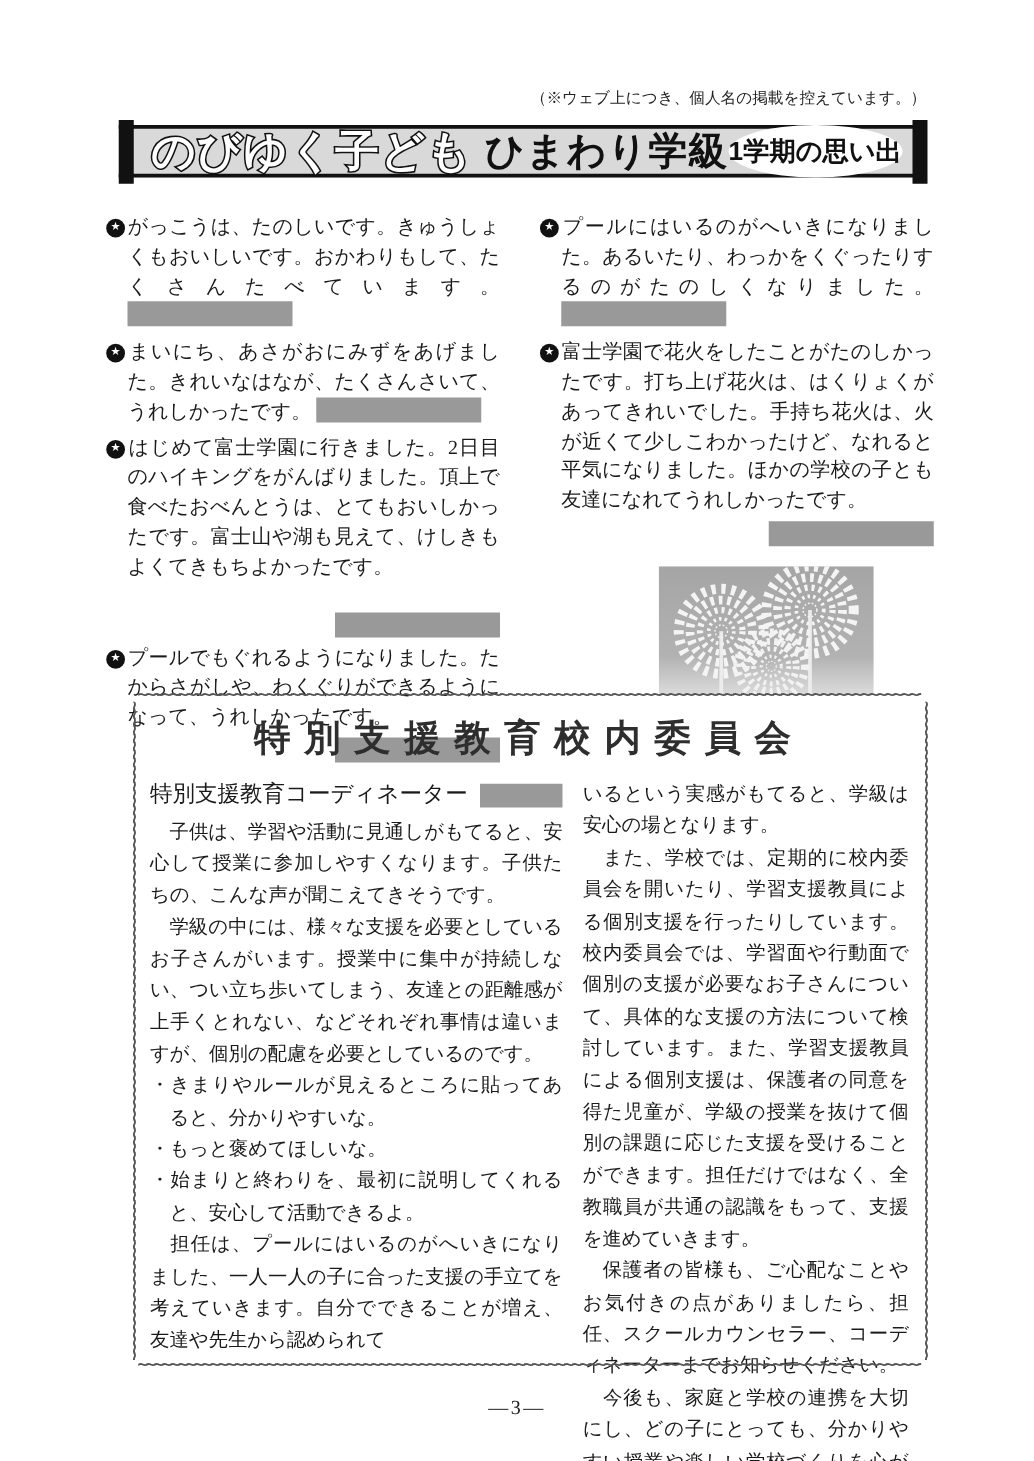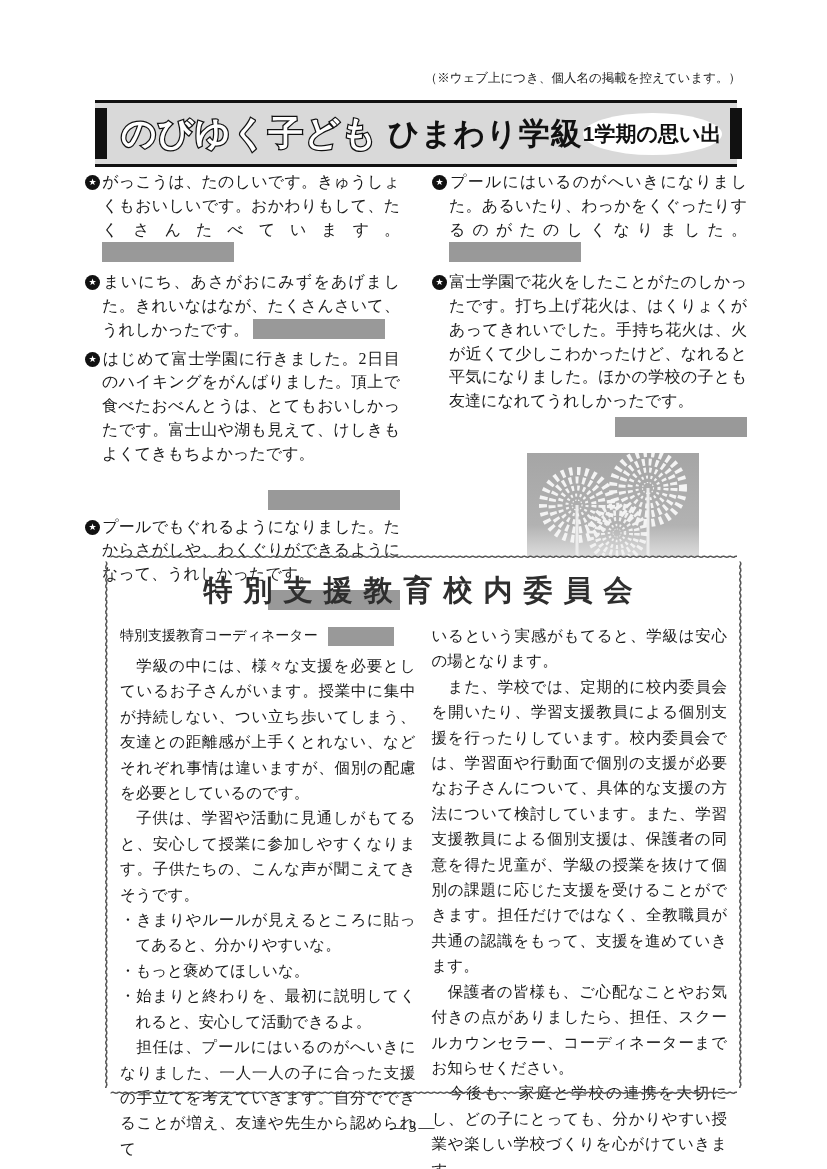--- a/index.html
+++ b/index.html
@@ -4,21 +4,21 @@
 <style>
   html,body{margin:0;padding:0;background:#e8e8e8;}
   #page{position:relative;width:827px;height:1169px;background:#ffffff;margin:0 auto;
         font-family:"Liberation Serif","DejaVu Serif",serif;color:#1a1a1a;overflow:hidden;}
 
   
   .web-note{position:absolute;top:70px;right:86px;font-family:Liberation Sans, sans-serif;
             font-size:12.5px;color:#222;}
 
   
-  .banner{position:absolute;top:100px;left:95px;width:642px;height:67px;background:#d9d9d9;
+  .banner{position:absolute;top:100px;left:95px;width:642px;height:42px;background:#d9d9d9;
           border-top:3px solid #111;border-bottom:3px solid #111;box-sizing:border-box;
           display:flex;align-items:center;}
   .banner-cap{width:12px;height:51px;background:#111;flex:0 0 auto;}
   .banner-cap.right{margin-left:auto;}
   .banner-title-outline{font-family:"Liberation Sans","DejaVu Sans",sans-serif;font-weight:900;
           font-size:35px;color:#fff;-webkit-text-stroke:2.5px #111;paint-order:stroke fill;
           letter-spacing:1px;margin-left:14px;white-space:nowrap;}
   .banner-title-solid{font-family:"Liberation Sans","DejaVu Sans",sans-serif;font-weight:900;
           font-size:31px;color:#111;letter-spacing:1px;margin-left:10px;white-space:nowrap;text-align:center;}
   .banner-badge{background:#fff;border-radius:50%;width:196px;height:42px;display:flex;
@@ -49,21 +49,21 @@
   .wavy-bottom{bottom:-3px;left:10px;right:10px;height:13px;font-size:14px;letter-spacing:-2px;line-height:12px;}
   .wavy-left{left:0;top:8px;bottom:8px;width:13px;writing-mode:vertical-rl;font-size:14px;
           letter-spacing:-2px;line-height:12px;}
   .wavy-right{right:0;top:8px;bottom:8px;width:13px;writing-mode:vertical-rl;font-size:14px;
           letter-spacing:-2px;line-height:12px;}
   .committee-title{text-align:center;font-size:29px;font-weight:bold;color:#2e2e2e;
           letter-spacing:0.38em;margin:2px 0 12px 0;white-space:nowrap;}
   .committee-cols{display:flex;gap:16px;}
   .committee-col{flex:1;font-size:15.5px;line-height:25.4px;text-align:justify;}
   .coordinator-row{display:flex;align-items:center;gap:10px;margin-bottom:4px;height:26px;}
-  .coordinator-label{font-family:"Liberation Sans","DejaVu Sans",sans-serif;font-size:14px;
+  .coordinator-label{font-family:"Liberation Sans","DejaVu Sans",sans-serif;font-size:18px;
           color:#1a1a1a;white-space:nowrap;}
   .coordinator-redact{background:#999;width:66px;height:19px;flex:0 0 auto;}
   .cp{margin:0;}
   .cli{margin:0;padding-left:1em;text-indent:-1em;}
 
   
   .page-number{position:absolute;top:1118px;left:0;width:100%;text-align:center;
           font-size:16px;color:#222;letter-spacing:2px;}
 </style>
 </head>
@@ -157,22 +157,22 @@
     <div class="wavy wavy-right">~~~~~~~~~~~~~~~~~~~~~~~~~~~~~~~~~~~~~~~~~~~~~~~~~~~~~~~~~~~~~~~~~~~~~~~~~~~~~~~~~~~~~~~~~~~~~~~~~~~~~~~~~~~~~~~~~~~~~~~~~~~~~~~~~~~~~~~~~~~~~~~~~~~~~~~~~~~~~~~~~~~~~~~~~~~~~~~~~~~~~~~~~~~~~~~~~~~~~~~~~~~~~~~~~~~~~~~~~~~~~~~~~~~~~~~~~~~~~~~~~~~~~~~~~~~~~~~~~~~~~~~~~~~~~~~~~~~~~~~~~~~~~~~~~~~~~~~~~~~~~~~~~~~~~~~~~~~~~~~~~~~~~~~~~~~~~~~~~~~~~~~~~~~~~~~~~~~~~~~~~~~~~~~~~~~~~~~~~~~~~~~~~~~~~~~~~~~~~~~~</div>
 
     <div class="committee-title">特別支援教育校内委員会</div>
 
     <div class="committee-cols">
       <div class="committee-col">
         <div class="coordinator-row">
           <span class="coordinator-label">特別支援教育コーディネーター</span>
           <span class="coordinator-redact"></span>
         </div>
+        <p class="cp">　子供は、学習や活動に見通しがもてると、安心して授業に参加しやすくなります。子供たちの、こんな声が聞こえてきそうです。</p>
         <p class="cp">　学級の中には、様々な支援を必要としているお子さんがいます。授業中に集中が持続しない、つい立ち歩いてしまう、友達との距離感が上手くとれない、などそれぞれ事情は違いますが、個別の配慮を必要としているのです。</p>
-        <p class="cp">　子供は、学習や活動に見通しがもてると、安心して授業に参加しやすくなります。子供たちの、こんな声が聞こえてきそうです。</p>
         <p class="cli">・きまりやルールが見えるところに貼ってあると、分かりやすいな。</p>
         <p class="cli">・もっと褒めてほしいな。</p>
         <p class="cli">・始まりと終わりを、最初に説明してくれると、安心して活動できるよ。</p>
         <p class="cp">　担任は、プールにはいるのがへいきになりました、一人一人の子に合った支援の手立てを考えていきます。自分でできることが増え、友達や先生から認められて</p>
       </div>
       <div class="committee-col">
         <p class="cp">いるという実感がもてると、学級は安心の場となります。</p>
         <p class="cp">　また、学校では、定期的に校内委員会を開いたり、学習支援教員による個別支援を行ったりしています。校内委員会では、学習面や行動面で個別の支援が必要なお子さんについて、具体的な支援の方法について検討しています。また、学習支援教員による個別支援は、保護者の同意を得た児童が、学級の授業を抜けて個別の課題に応じた支援を受けることができます。担任だけではなく、全教職員が共通の認識をもって、支援を進めていきます。</p>
         <p class="cp">　保護者の皆様も、ご心配なことやお気付きの点がありましたら、担任、スクールカウンセラー、コーディネーターまでお知らせください。</p>
         <p class="cp">　今後も、家庭と学校の連携を大切にし、どの子にとっても、分かりやすい授業や楽しい学校づくりを心がけていきます。</p>

